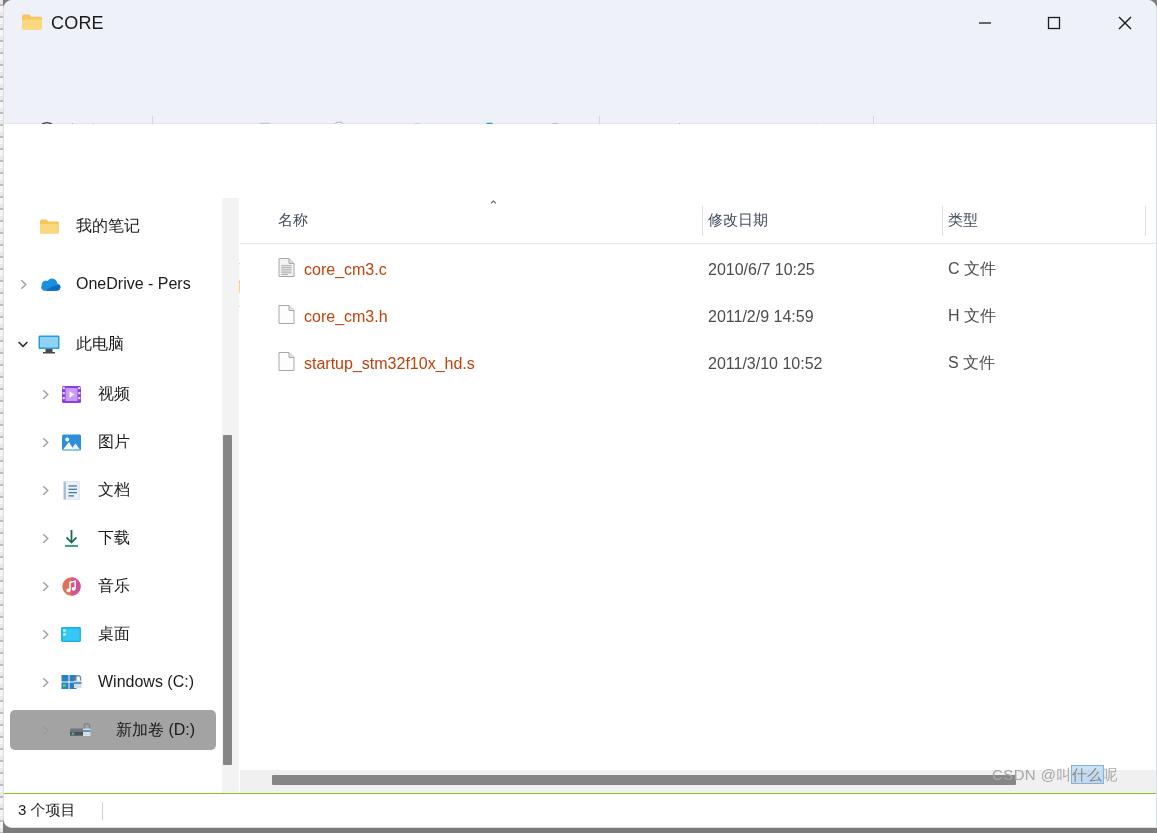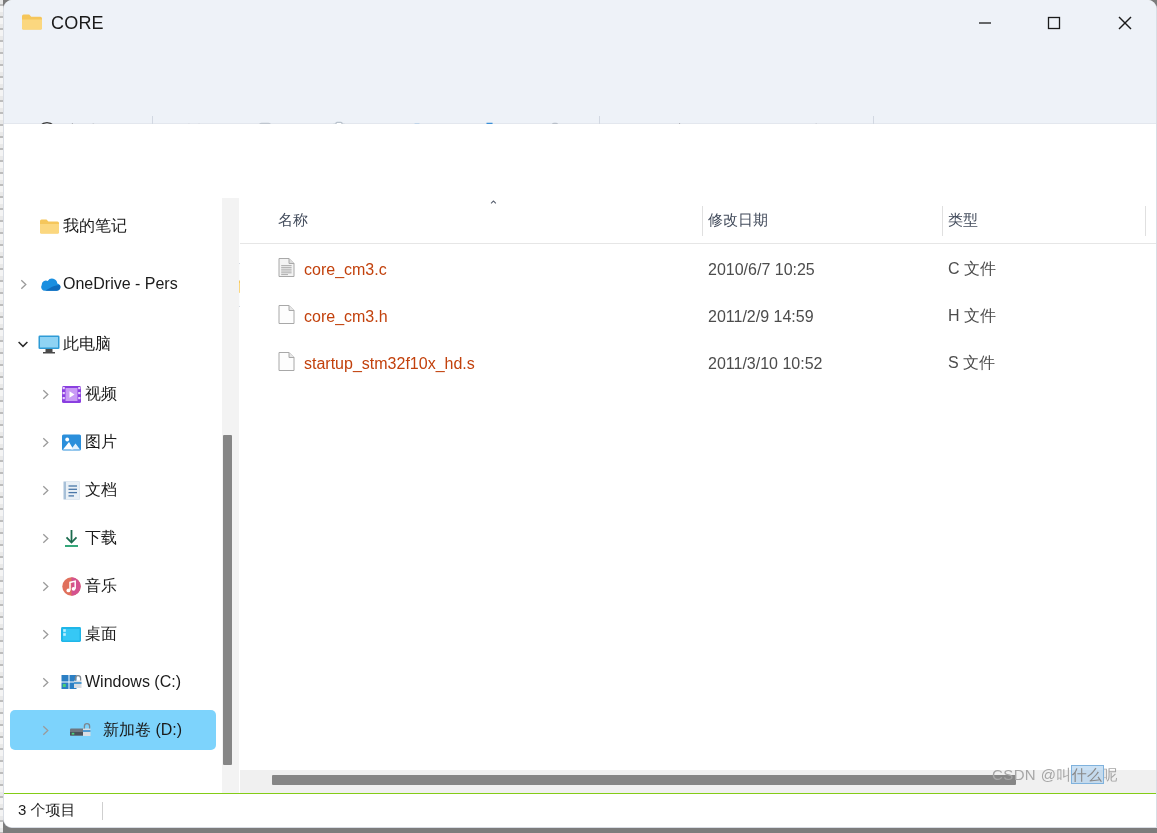--- a/index.html
+++ b/index.html
@@ -135,31 +135,31 @@
     width: 218px; height: 630px;
     background: #ffffff;
     overflow: hidden;
   }
   .side-item {
     position: absolute; left: 6px;
     width: 206px; height: 40px;
     border-radius: 5px;
     display: flex; align-items: center;
   }
-  .side-item.selected { background: #7dd3fc; gap: 9px; }
+  .side-item.selected { background: #a3a3a3; gap: 9px; }
   .side-chev {
     width: 26px; flex: 0 0 26px;
     display: flex; align-items: center; justify-content: center;
   }
   .side-icon {
     width: 26px; flex: 0 0 26px;
     display: flex; align-items: center; justify-content: center;
   }
   .side-label {
-    font-size: 16px; color: #1b1b1b; margin-left: 1px;
+    font-size: 16px; color: #1b1b1b; margin-left: 14px;
     white-space: nowrap;
   }
   .indent-2 { padding-left: 22px; }
 
   
   #sidebar-scroll-track {
     position: absolute; left: 218px; top: 198px;
     width: 17px; height: 603px; background: #f3f3f3;
   }
   #sidebar-scroll-thumb {

